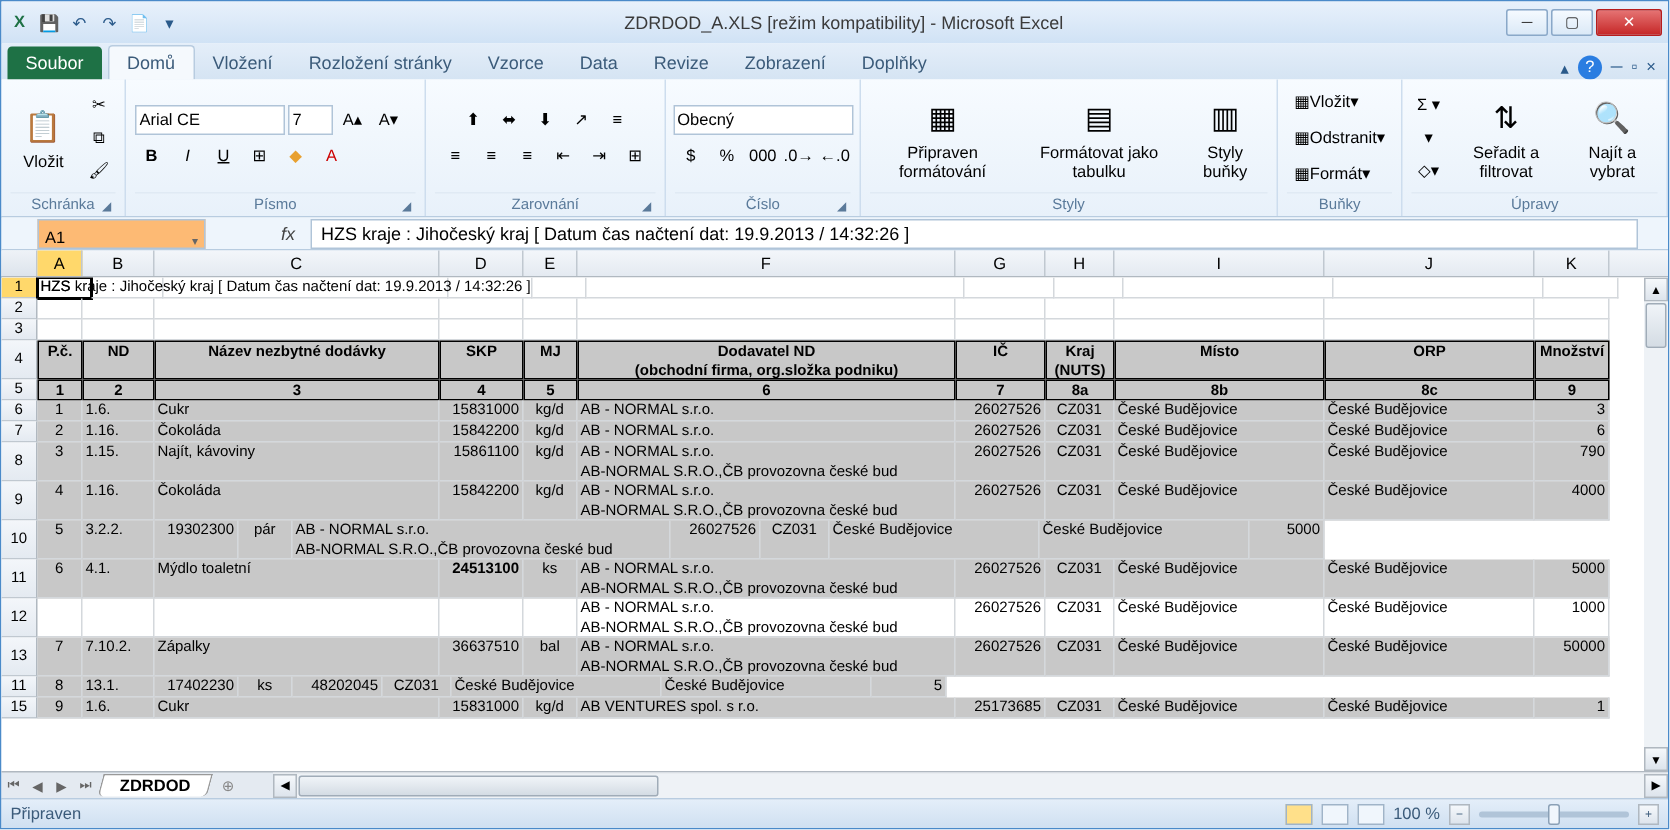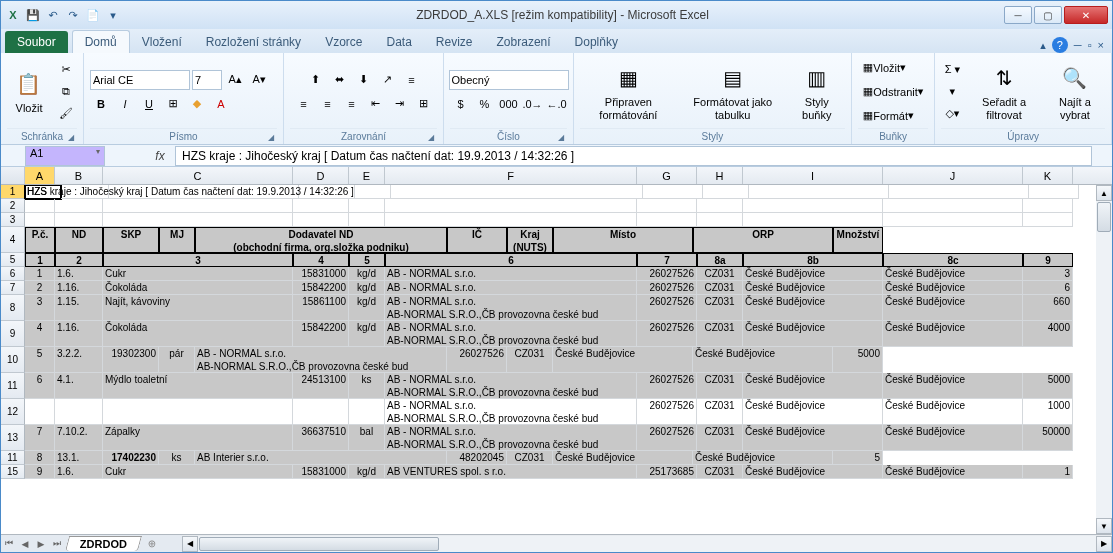--- a/index.html
+++ b/index.html
@@ -32,21 +32,21 @@
 .bigbtn { display: flex; flex-direction: column; align-items: center; gap: 2px; padding: 4px 6px; cursor: pointer; border-radius: 3px; }
 .bigbtn .ico { width: 32px; height: 32px; display: flex; align-items: center; justify-content: center; font-size: 20px; }
 .bigbtn .txt { font-size: 11px; text-align: center; line-height: 1.1; }
 .minirow { display: flex; gap: 2px; }
 .minibtn { width: 22px; height: 20px; border: 1px solid transparent; display: flex; align-items: center; justify-content: center; font-size: 11px; cursor: pointer; border-radius: 2px; }
 .combo { height: 20px; border: 1px solid #b0c4d8; background: #fff; font-size: 11px; padding: 0 2px; }
 .stackcol { display: flex; flex-direction: column; gap: 2px; justify-content: center; }
 
 
 .namefmla { height: 22px; display: flex; align-items: center; border-bottom: 1px solid #b8cce0; background: #eef5fc; }
-.namebox { width: 80px; height: 20px; border: 1px solid #b0c4d8; background: #c4b5fd; font-size: 11px; padding: 0 4px; display: flex; align-items: flex-start; margin-left: 24px; }
+.namebox { width: 112px; height: 20px; border: 1px solid #b0c4d8; background: #fdba74; font-size: 11px; padding: 0 4px; display: flex; align-items: flex-end; margin-left: 24px; }
 .namebox .dd { margin-left: auto; font-size: 8px; color: #666; }
 .fx { width: 18px; text-align: center; font-style: italic; font-size: 12px; color: #444; margin: 0 6px; cursor: pointer; }
 .fmla { flex: 1; height: 20px; border: 1px solid #b0c4d8; background: #fff; font-size: 12px; padding: 2px 6px; margin-right: 20px; }
 
 
 .colhdrs { height: 18px; display: flex; background: linear-gradient(#f3f6fa,#e4eaf1); border-bottom: 1px solid #b0b8c0; font-size: 11px; }
 .corner { width: 24px; border-right: 1px solid #c0c8d0; background: linear-gradient(#eef2f7,#dde4ec); cursor: pointer; }
 .colhdr { border-right: 1px solid #c0c8d0; text-align: center; line-height: 18px; cursor: pointer; }
 .colhdr.sel { background: #ffd86b; }
 
@@ -327,20 +327,21 @@
           <div class="cell " style="width: 60px;"></div>
           <div class="cell " style="width: 46px;"></div>
           <div class="cell " style="width: 140px;"></div>
           <div class="cell " style="width: 140px;"></div>
           <div class="cell " style="width: 50px;"></div>
         </div>
         <div class="row tall">
           <div class="rowhdr">4</div>
           <div class="cell hdr" style="width: 30px; white-space: pre-line;">P.č.</div>
           <div class="cell hdr" style="width: 48px; white-space: pre-line;">ND</div>
+          <div class="cell hdr" style="width: 190px; white-space: pre-line;">Název nezbytné dodávky</div>
           <div class="cell hdr" style="width: 56px; white-space: pre-line;">SKP</div>
           <div class="cell hdr" style="width: 36px; white-space: pre-line;">MJ</div>
           <div class="cell hdr" style="width: 252px; white-space: pre-line;">Dodavatel ND
 (obchodní firma, org.složka podniku)</div>
           <div class="cell hdr" style="width: 60px; white-space: pre-line;">IČ</div>
           <div class="cell hdr" style="width: 46px; white-space: pre-line;">Kraj (NUTS)</div>
           <div class="cell hdr" style="width: 140px; white-space: pre-line;">Místo</div>
           <div class="cell hdr" style="width: 140px; white-space: pre-line;">ORP</div>
           <div class="cell hdr" style="width: 50px; white-space: pre-line;">Množství</div>
         </div>
@@ -392,21 +393,21 @@
           <div class="cell shaded " style="width: 48px;">1.15.</div>
           <div class="cell shaded " style="width: 190px;">Najít, kávoviny</div>
           <div class="cell shaded num" style="width: 56px;">15861100</div>
           <div class="cell shaded ctr" style="width: 36px;">kg/d</div>
           <div class="cell shaded " style="width: 252px; white-space: pre-line;">AB - NORMAL s.r.o.
 AB-NORMAL S.R.O.,ČB provozovna české bud</div>
           <div class="cell shaded num" style="width: 60px;">26027526</div>
           <div class="cell shaded ctr" style="width: 46px;">CZ031</div>
           <div class="cell shaded " style="width: 140px;">České Budějovice</div>
           <div class="cell shaded " style="width: 140px;">České Budějovice</div>
-          <div class="cell shaded num" style="width: 50px;">660</div>
+          <div class="cell shaded num" style="width: 50px;">790</div>
         </div>
         <div class="row tall">
           <div class="rowhdr">9</div>
           <div class="cell shaded ctr" style="width: 30px;">4</div>
           <div class="cell shaded " style="width: 48px;">1.16.</div>
           <div class="cell shaded " style="width: 190px;">Čokoláda</div>
           <div class="cell shaded num" style="width: 56px;">15842200</div>
           <div class="cell shaded ctr" style="width: 36px;">kg/d</div>
           <div class="cell shaded " style="width: 252px; white-space: pre-line;">AB - NORMAL s.r.o.
 AB-NORMAL S.R.O.,ČB provozovna české bud</div>
@@ -428,21 +429,21 @@
           <div class="cell shaded ctr" style="width: 46px;">CZ031</div>
           <div class="cell shaded " style="width: 140px;">České Budějovice</div>
           <div class="cell shaded " style="width: 140px;">České Budějovice</div>
           <div class="cell shaded num" style="width: 50px;">5000</div>
         </div>
         <div class="row tall">
           <div class="rowhdr">11</div>
           <div class="cell shaded ctr" style="width: 30px;">6</div>
           <div class="cell shaded " style="width: 48px;">4.1.</div>
           <div class="cell shaded " style="width: 190px;">Mýdlo toaletní</div>
-          <div class="cell shaded num" style="width: 56px;">24513100</div>
+          <div class="cell shaded num" style="width: 56px; font-weight: bold;">24513100</div>
           <div class="cell shaded ctr" style="width: 36px;">ks</div>
           <div class="cell shaded " style="width: 252px; white-space: pre-line;">AB - NORMAL s.r.o.
 AB-NORMAL S.R.O.,ČB provozovna české bud</div>
           <div class="cell shaded num" style="width: 60px;">26027526</div>
           <div class="cell shaded ctr" style="width: 46px;">CZ031</div>
           <div class="cell shaded " style="width: 140px;">České Budějovice</div>
           <div class="cell shaded " style="width: 140px;">České Budějovice</div>
           <div class="cell shaded num" style="width: 50px;">5000</div>
         </div>
         <div class="row tall">
@@ -472,23 +473,22 @@
           <div class="cell shaded num" style="width: 60px;">26027526</div>
           <div class="cell shaded ctr" style="width: 46px;">CZ031</div>
           <div class="cell shaded " style="width: 140px;">České Budějovice</div>
           <div class="cell shaded " style="width: 140px;">České Budějovice</div>
           <div class="cell shaded num" style="width: 50px;">50000</div>
         </div>
         <div class="row">
           <div class="rowhdr">11</div>
           <div class="cell shaded ctr" style="width: 30px;">8</div>
           <div class="cell shaded " style="width: 48px;">13.1.</div>
-          <div class="cell shaded num" style="width: 56px; font-weight: bold;">17402230</div>
+          <div class="cell shaded num" style="width: 56px;">17402230</div>
           <div class="cell shaded ctr" style="width: 36px;">ks</div>
-          <div class="cell shaded " style="width: 252px;">AB Interier s.r.o.</div>
           <div class="cell shaded num" style="width: 60px;">48202045</div>
           <div class="cell shaded ctr" style="width: 46px;">CZ031</div>
           <div class="cell shaded " style="width: 140px;">České Budějovice</div>
           <div class="cell shaded " style="width: 140px;">České Budějovice</div>
           <div class="cell shaded num" style="width: 50px;">5</div>
         </div>
         <div class="row">
           <div class="rowhdr">15</div>
           <div class="cell shaded ctr" style="width: 30px;">9</div>
           <div class="cell shaded " style="width: 48px;">1.6.</div>
@@ -524,14 +524,28 @@
     </div>
     <div class="hscrollbar">
       <div class="sbbtn">◀</div>
       <div class="sbtrack">
           <div class="sbthumb" style="left:1px;width:240px"></div>
         </div>
       <div class="sbbtn">▶</div>
     </div>
   </div>
 
+  <div class="statusbar">
+    <span>Připraven</span>
+    <div class="right">
+      <div class="viewbtn active"></div>
+      <div class="viewbtn"></div>
+      <div class="viewbtn"></div>
+      <span>100 %</span>
+      <div class="sbbtn" style="width:14px;height:14px">−</div>
+      <div class="zoom-slider">
+          <div class="zoom-thumb"></div>
+        </div>
+      <div class="sbbtn" style="width:14px;height:14px">+</div>
+    </div>
+  </div>
 
 </div>
 
 </body></html>

